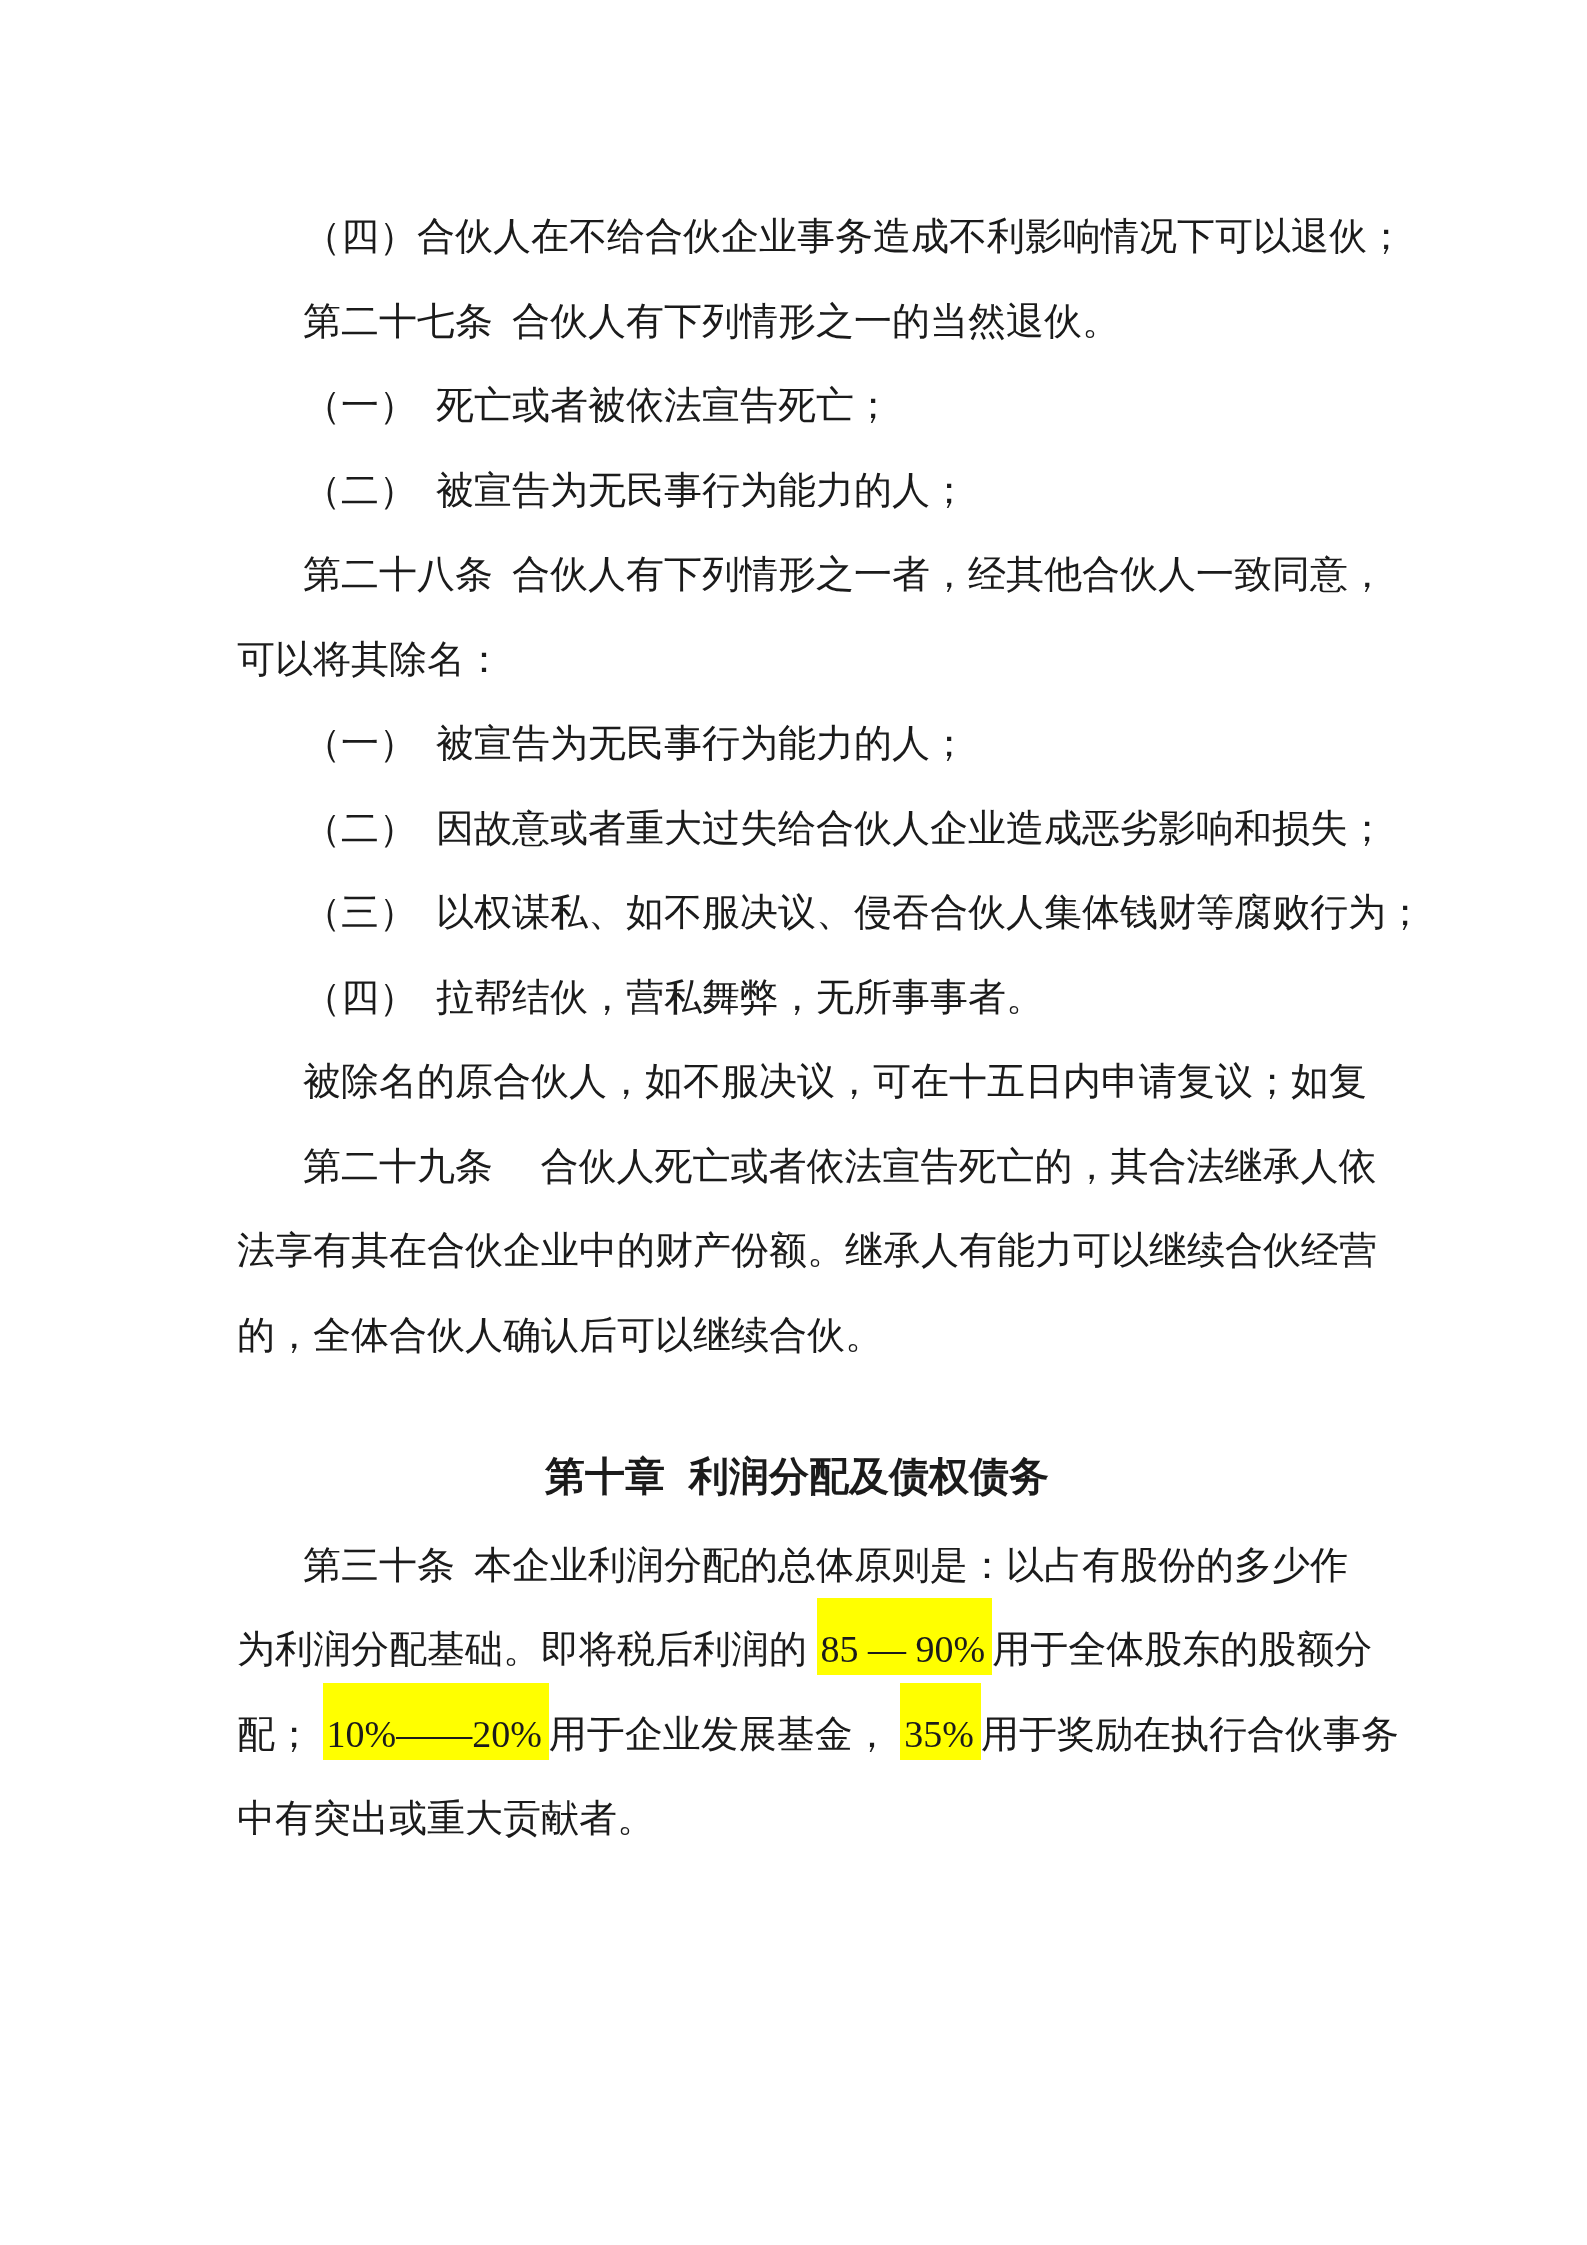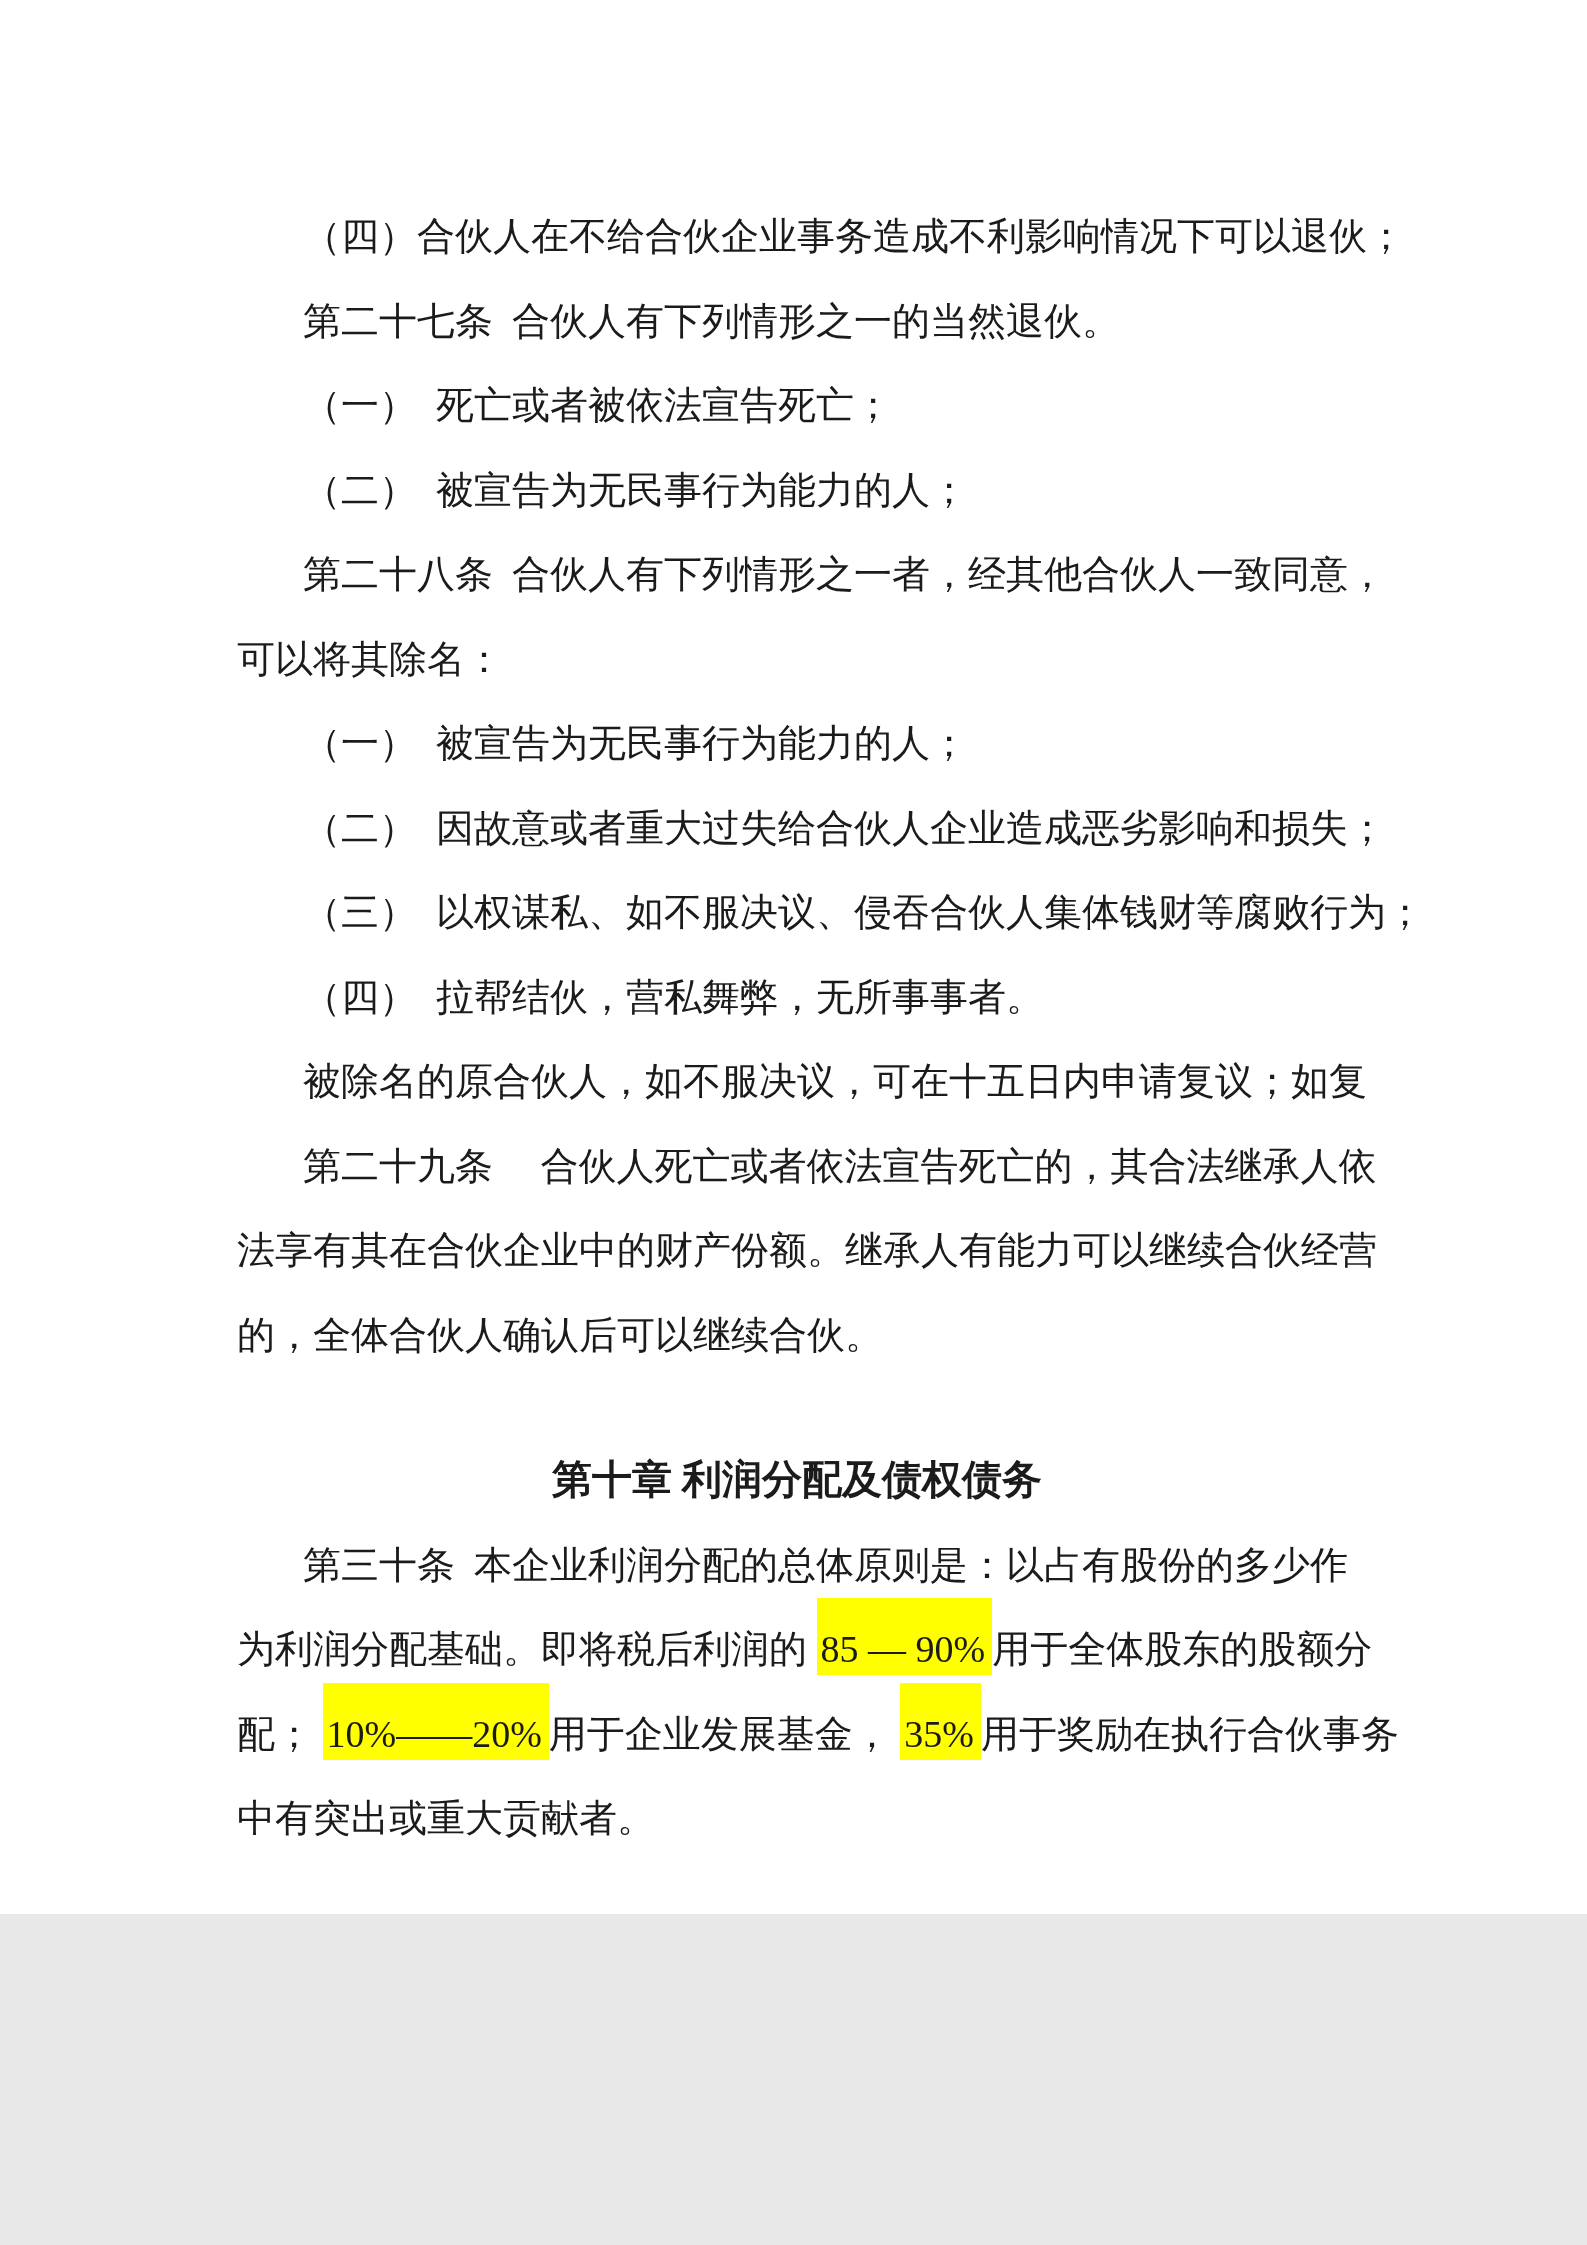--- a/index.html
+++ b/index.html
@@ -3,21 +3,21 @@
 <meta charset="utf-8">
 <style>
   html, body {
     margin: 0;
     padding: 0;
     background: #e8e8e8;
   }
   .page {
     position: relative;
     width: 1587px;
-    height: 1914px;
+    height: 2245px;
     margin: 0 auto;
     background: var(--page-bg, #ffffff);
     color: var(--text-color, #1b1b1b);
     font-family: "Liberation Serif", "DejaVu Serif", serif;
     overflow: hidden;
   }
   .doc-body {
     position: absolute;
     left: 237px;
     top: 194px;
@@ -34,21 +34,21 @@
     padding-left: 66px;
   }
   .section-spacer {
     height: 61px;
   }
   .chapter-heading {
     height: 84.5px;
     line-height: 84.5px;
     font-size: 40px;
     font-weight: bold;
-    font-family: Liberation Serif, serif;
+    font-family: Liberation Mono, monospace;
     text-align: center;
     white-space: pre;
   }
   .seg {
     white-space: pre;
   }
   .seg.hl {
     background: var(--hl-color, #ffff00);
     padding: 30px 7px 5px 4px;
     text-align: center;

